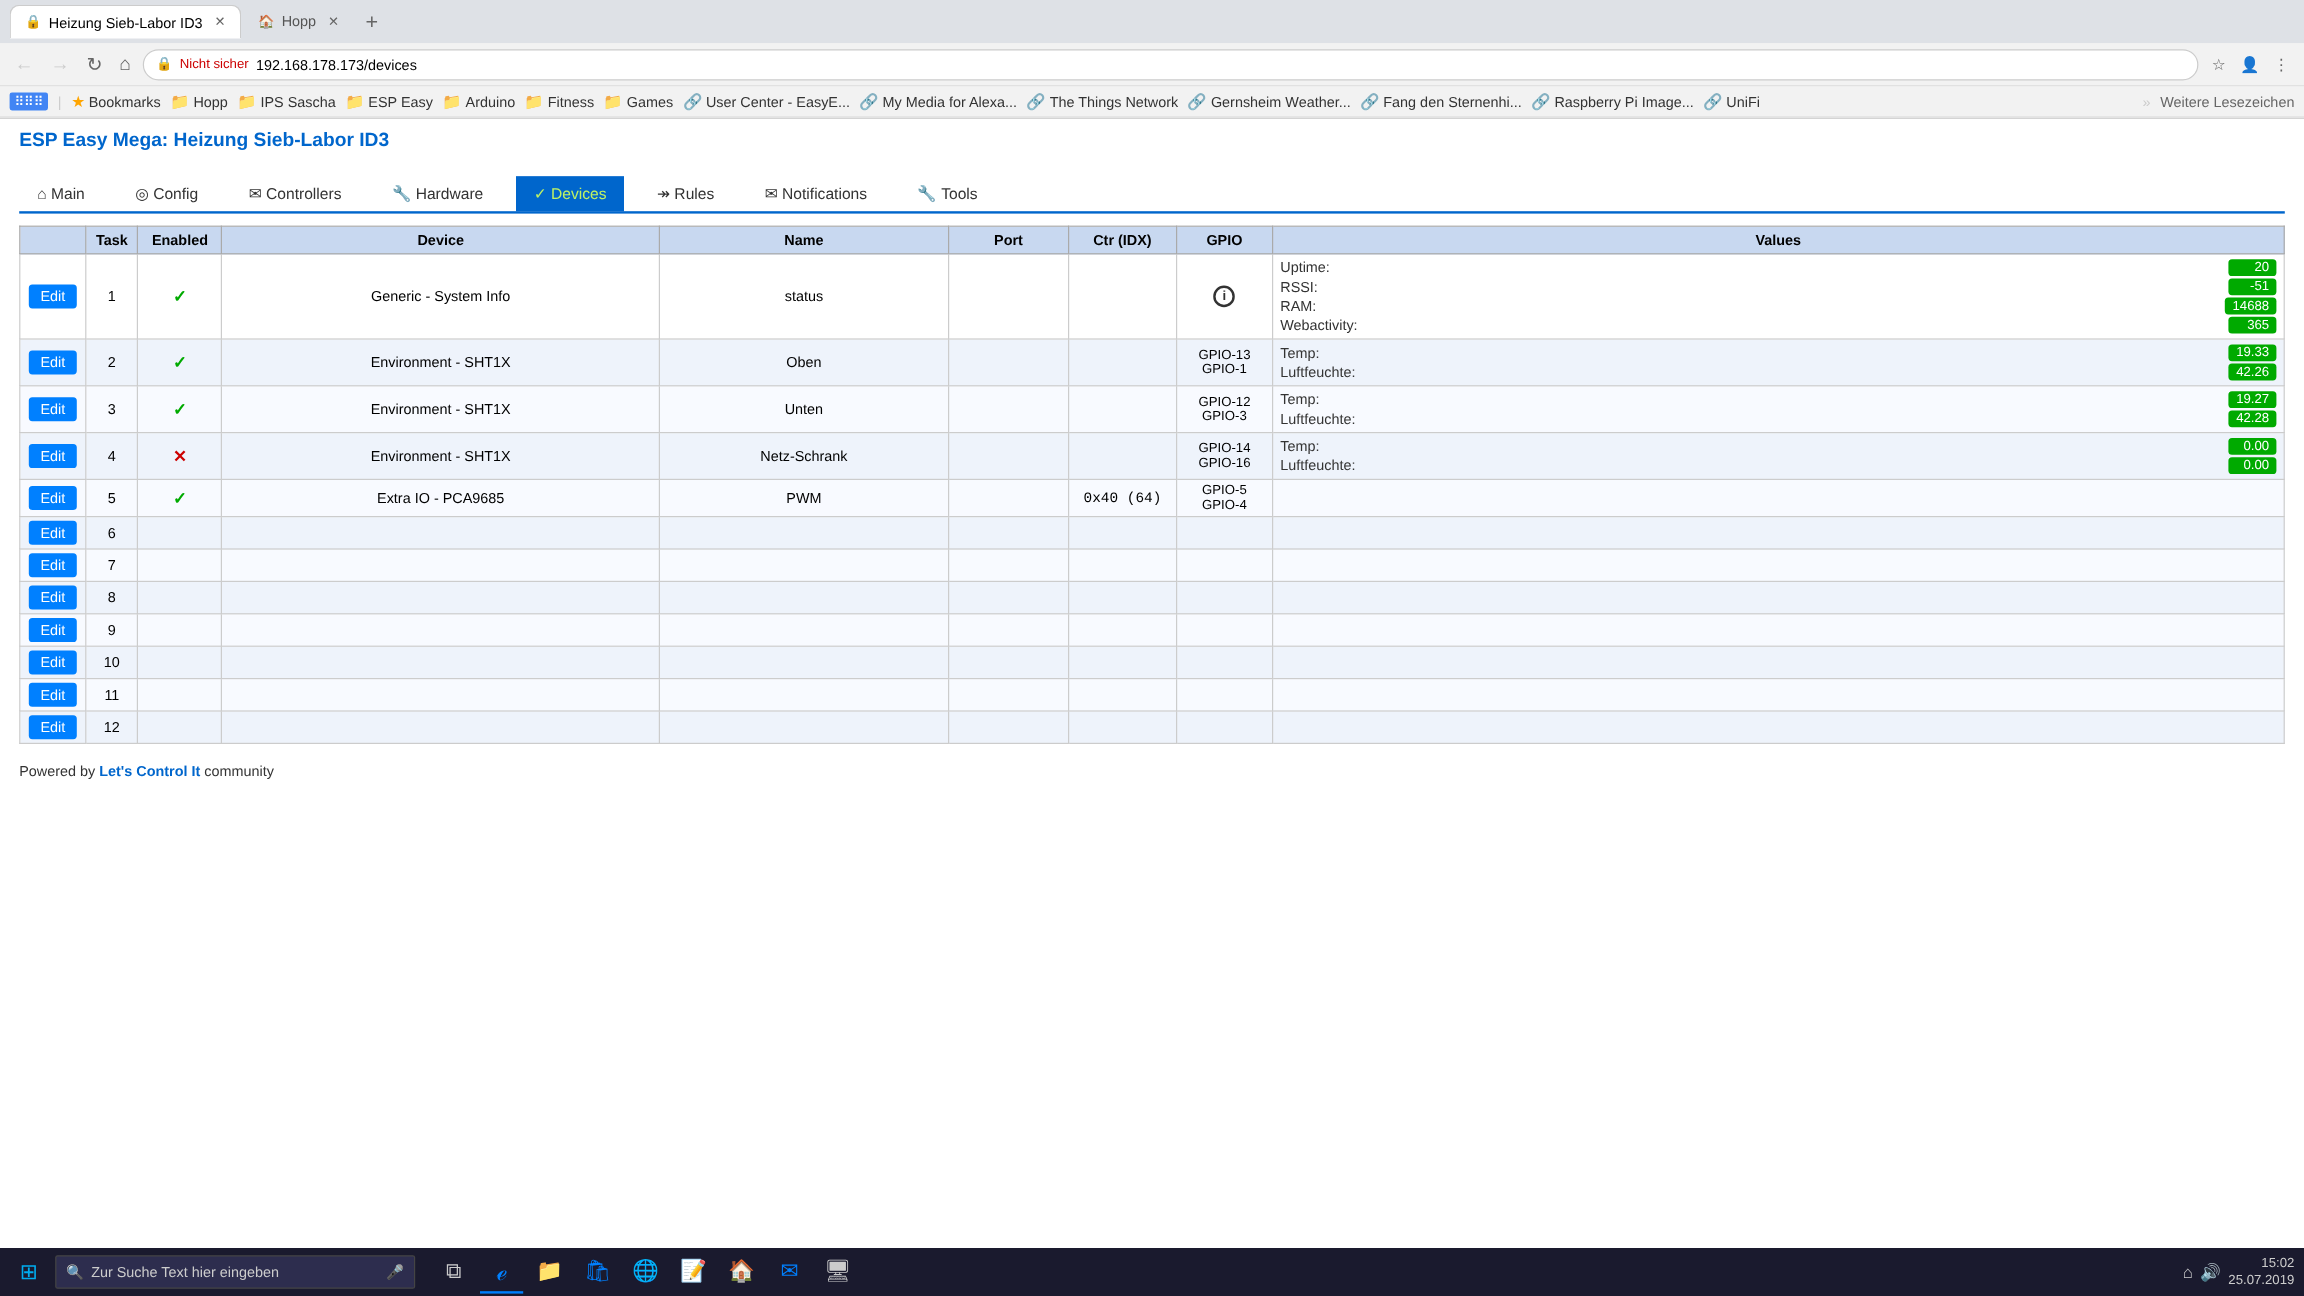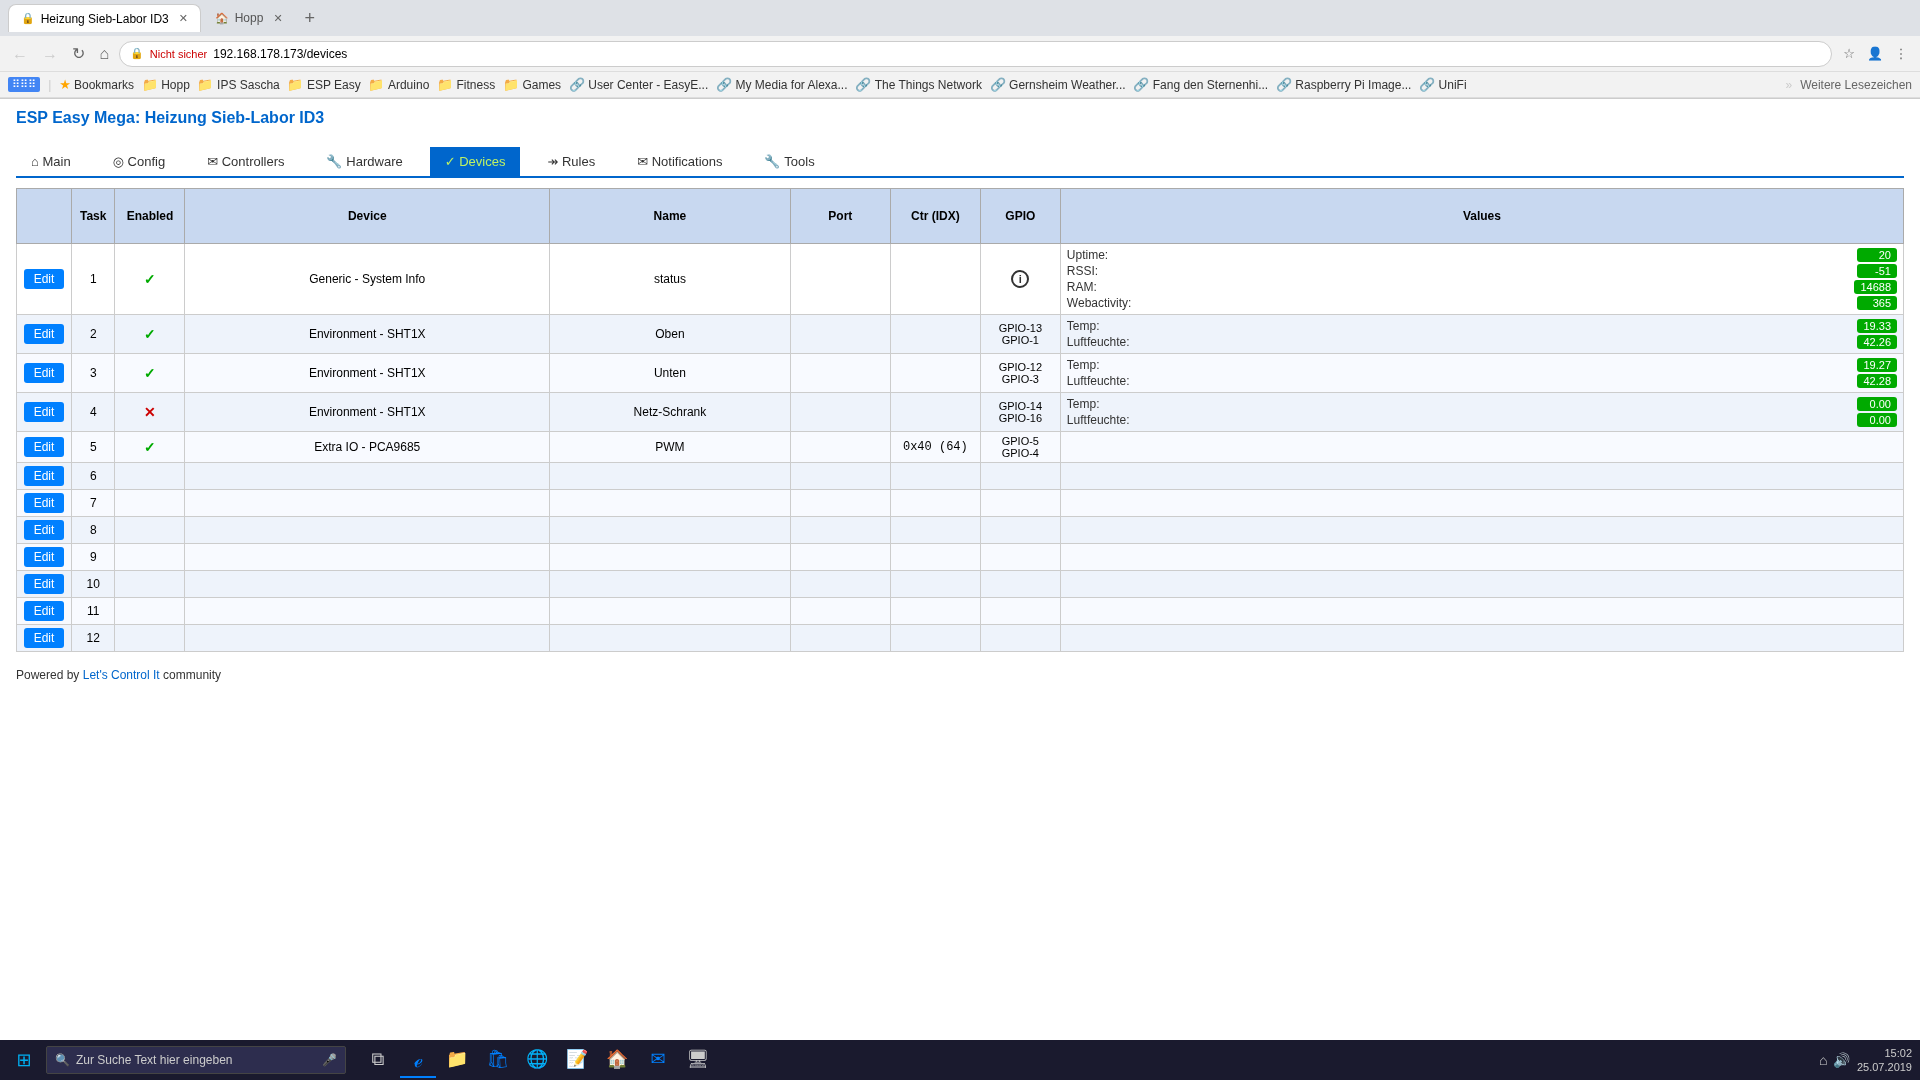--- a/index.html
+++ b/index.html
@@ -32,41 +32,41 @@
     .page { padding: 10px 16px; }
     .page-title { color: #0066cc; font-size: 16px; font-weight: bold; margin-bottom: 20px; }
 
     
     .nav-tabs { display: flex; gap: 12px; border-bottom: 2px solid #0066cc; margin-bottom: 10px; }
     .nav-tab { padding: 6px 14px; font-size: 13px; cursor: pointer; color: #333; border: 1px solid transparent; display: flex; align-items: center; gap: 4px; text-decoration: none; }
     .nav-tab.active { background: #0066cc; color: #bef264; border-color: #0066cc; }
 
     
     .devices-table { width: 100%; border-collapse: collapse; font-size: 12px; }
-    .devices-table th { background: #c8d8f0; border: 1px solid #aaa; padding: 20px 8px; text-align: center; font-weight: bold; font-size: 12px; }
+    .devices-table th { background: #c8d8f0; border: 1px solid #aaa; padding: 4px 8px; text-align: center; font-weight: bold; font-size: 12px; }
     .devices-table td { border: 1px solid #ccc; padding: 3px 6px; text-align: center; vertical-align: middle; }
     .devices-table tr:nth-child(even) td { background: #eef3fb; }
     .devices-table tr:nth-child(odd) td { background: #f8faff; }
     .devices-table tr:first-child td { background: transparent; }
 
     .edit-btn { background: #0080ff; color: white; border: none; padding: 3px 10px; border-radius: 3px; cursor: pointer; font-size: 12px; }
 
     .check-mark { color: #00aa00; font-size: 14px; font-weight: bold; }
     .cross-mark { color: #cc0000; font-size: 14px; font-weight: bold; }
 
     .values-cell { text-align: left; }
     .value-row { display: flex; align-items: center; justify-content: space-between; padding: 1px 0; }
     .value-label { color: #333; }
     .value-num { background: #00aa00; color: white; padding: 1px 6px; border-radius: 3px; font-size: 11px; min-width: 40px; text-align: right; display: inline-block; }
 
     .info-icon { display: inline-block; width: 18px; height: 18px; border: 2px solid #333; border-radius: 50%; text-align: center; line-height: 14px; font-size: 11px; font-weight: bold; color: #333; }
 
     
     .footer { margin-top: 16px; font-size: 12px; color: #333; }
-    .footer a { color: #0066cc; text-decoration: none; font-weight: normal; }
+    .footer a { color: #0066cc; text-decoration: none; font-weight: bold; }
 
     
     .taskbar { position: fixed; bottom: 0; left: 0; right: 0; height: 40px; background: #1a1a2e; display: flex; align-items: center; padding: 0 8px; gap: 6px; z-index: 1000; }
     .taskbar-start { width: 32px; height: 32px; display: flex; align-items: center; justify-content: center; cursor: pointer; }
     .windows-logo { font-size: 18px; color: #00adef; }
     .taskbar-search { flex: 0 0 300px; height: 28px; background: #2d2d4e; border: 1px solid #444; border-radius: 2px; display: flex; align-items: center; padding: 0 8px; gap: 6px; color: #ccc; font-size: 12px; cursor: pointer; }
     .taskbar-apps { display: flex; gap: 4px; flex: 1; padding: 0 8px; }
     .taskbar-app { width: 36px; height: 36px; display: flex; align-items: center; justify-content: center; cursor: pointer; border-bottom: 2px solid transparent; }
     .taskbar-app.active { border-bottom: 2px solid #0080ff; }
     .taskbar-tray { display: flex; align-items: center; gap: 6px; margin-left: auto; color: #ccc; font-size: 11px; }

